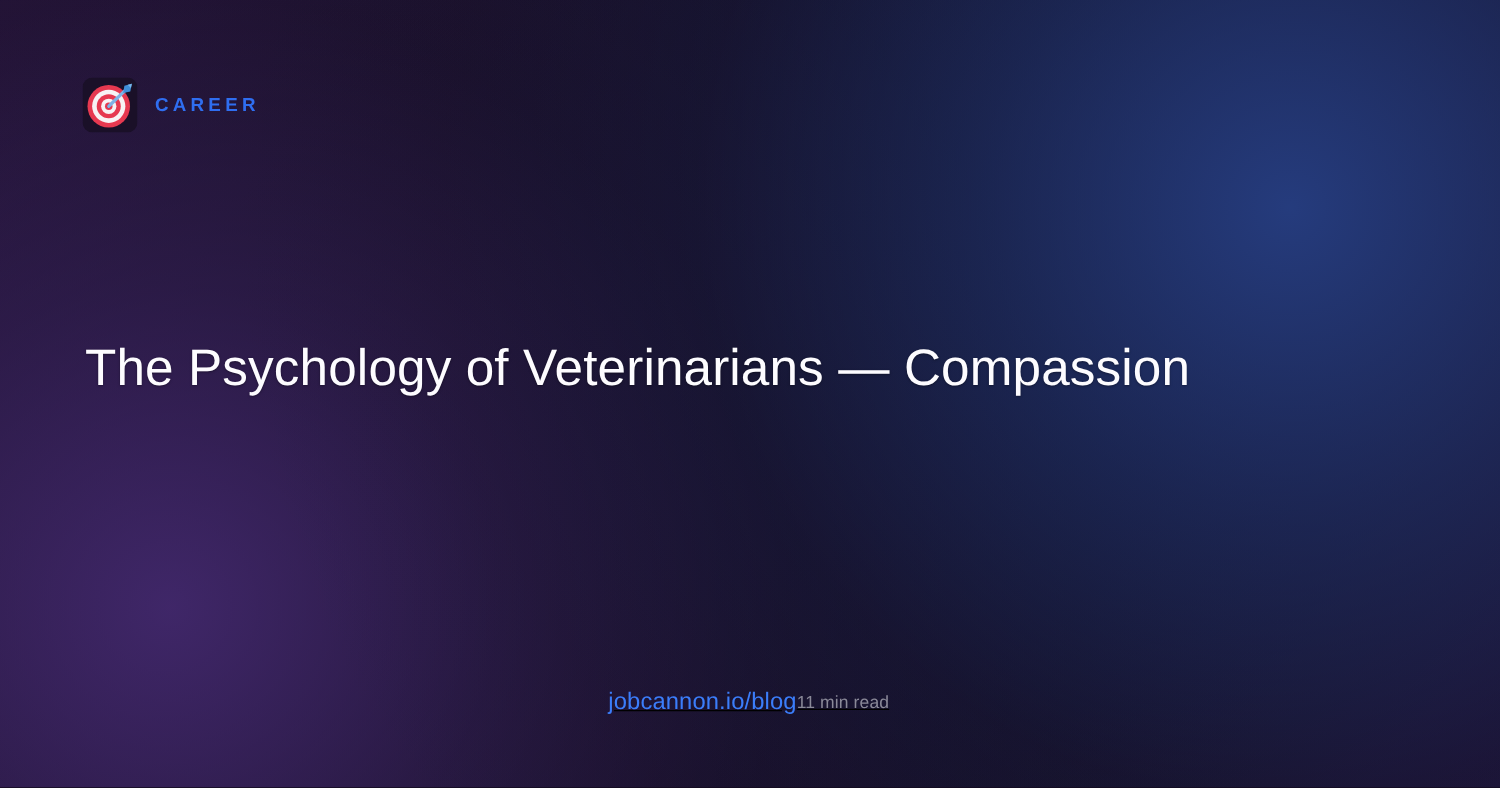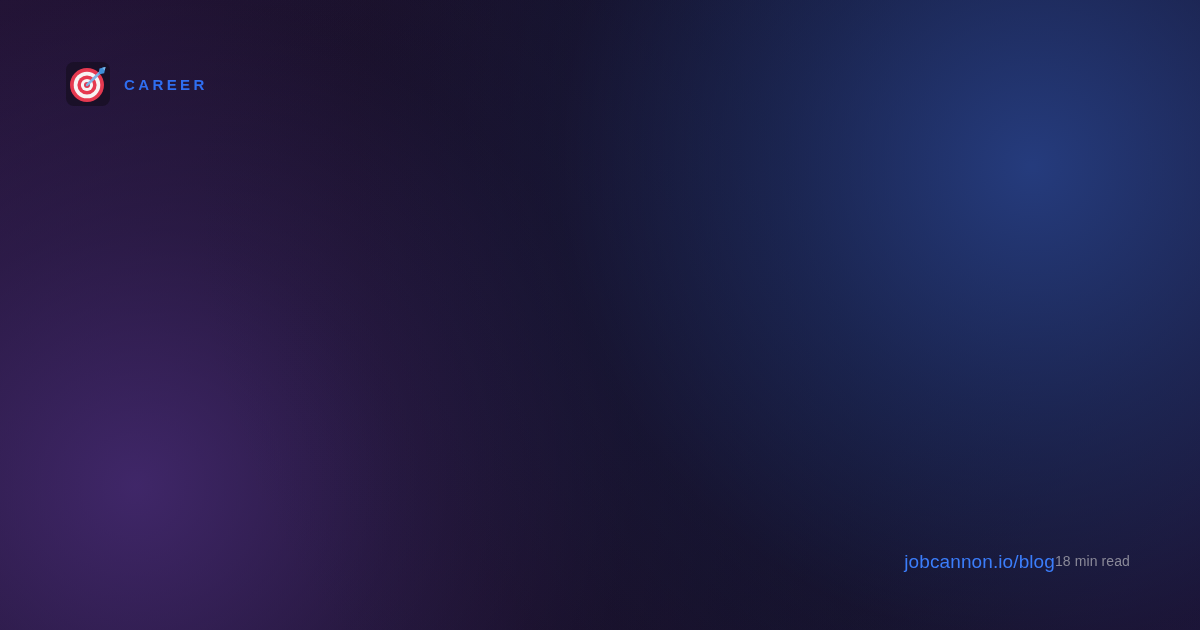--- a/index.html
+++ b/index.html
@@ -71,22 +71,23 @@
 
   
   .footer {
     position: absolute;
     left: 0;
     right: 0;
     bottom: 56px;
     height: 26px;
     display: flex;
     align-items: center;
-    justify-content: flex-end;
+    justify-content: center;
     padding: 0 70px 0 68px;
+    text-decoration: underline;
   }
 
   .footer-link {
     font-size: 19px;
     color: #3b7dfa;
     line-height: 1;
     text-decoration: none;
     letter-spacing: 0.1px;
   }
 
@@ -114,20 +115,21 @@
         <circle cx="21" cy="23" r="1.5" fill="#b8263c"></circle>
         <path d="M21 23 L35 9.5" stroke="#7fb2e5" stroke-width="2.6" stroke-linecap="round"></path>
         <path d="M33.5 6.5 L39.5 5.0 L38.2 11.2 L32.6 12.4 Z" fill="#3f8fd8"></path>
         <path d="M36.2 5.7 L39.5 5.0 L38.7 8.4 Z" fill="#79b6e8"></path>
       </svg>
     </span>
     <span class="brand-label">CAREER</span>
   </div>
 
   <h1 class="title">
+    <span class="title-line">The Psychology of Veterinarians — Compassion</span>
   </h1>
 
   <div class="footer">
     <a class="footer-link" href="#">jobcannon.io/blog</a>
-    <span class="read-time">18 min read</span>
+    <span class="read-time">11 min read</span>
   </div>
 
 </div>
 
 </body></html>

